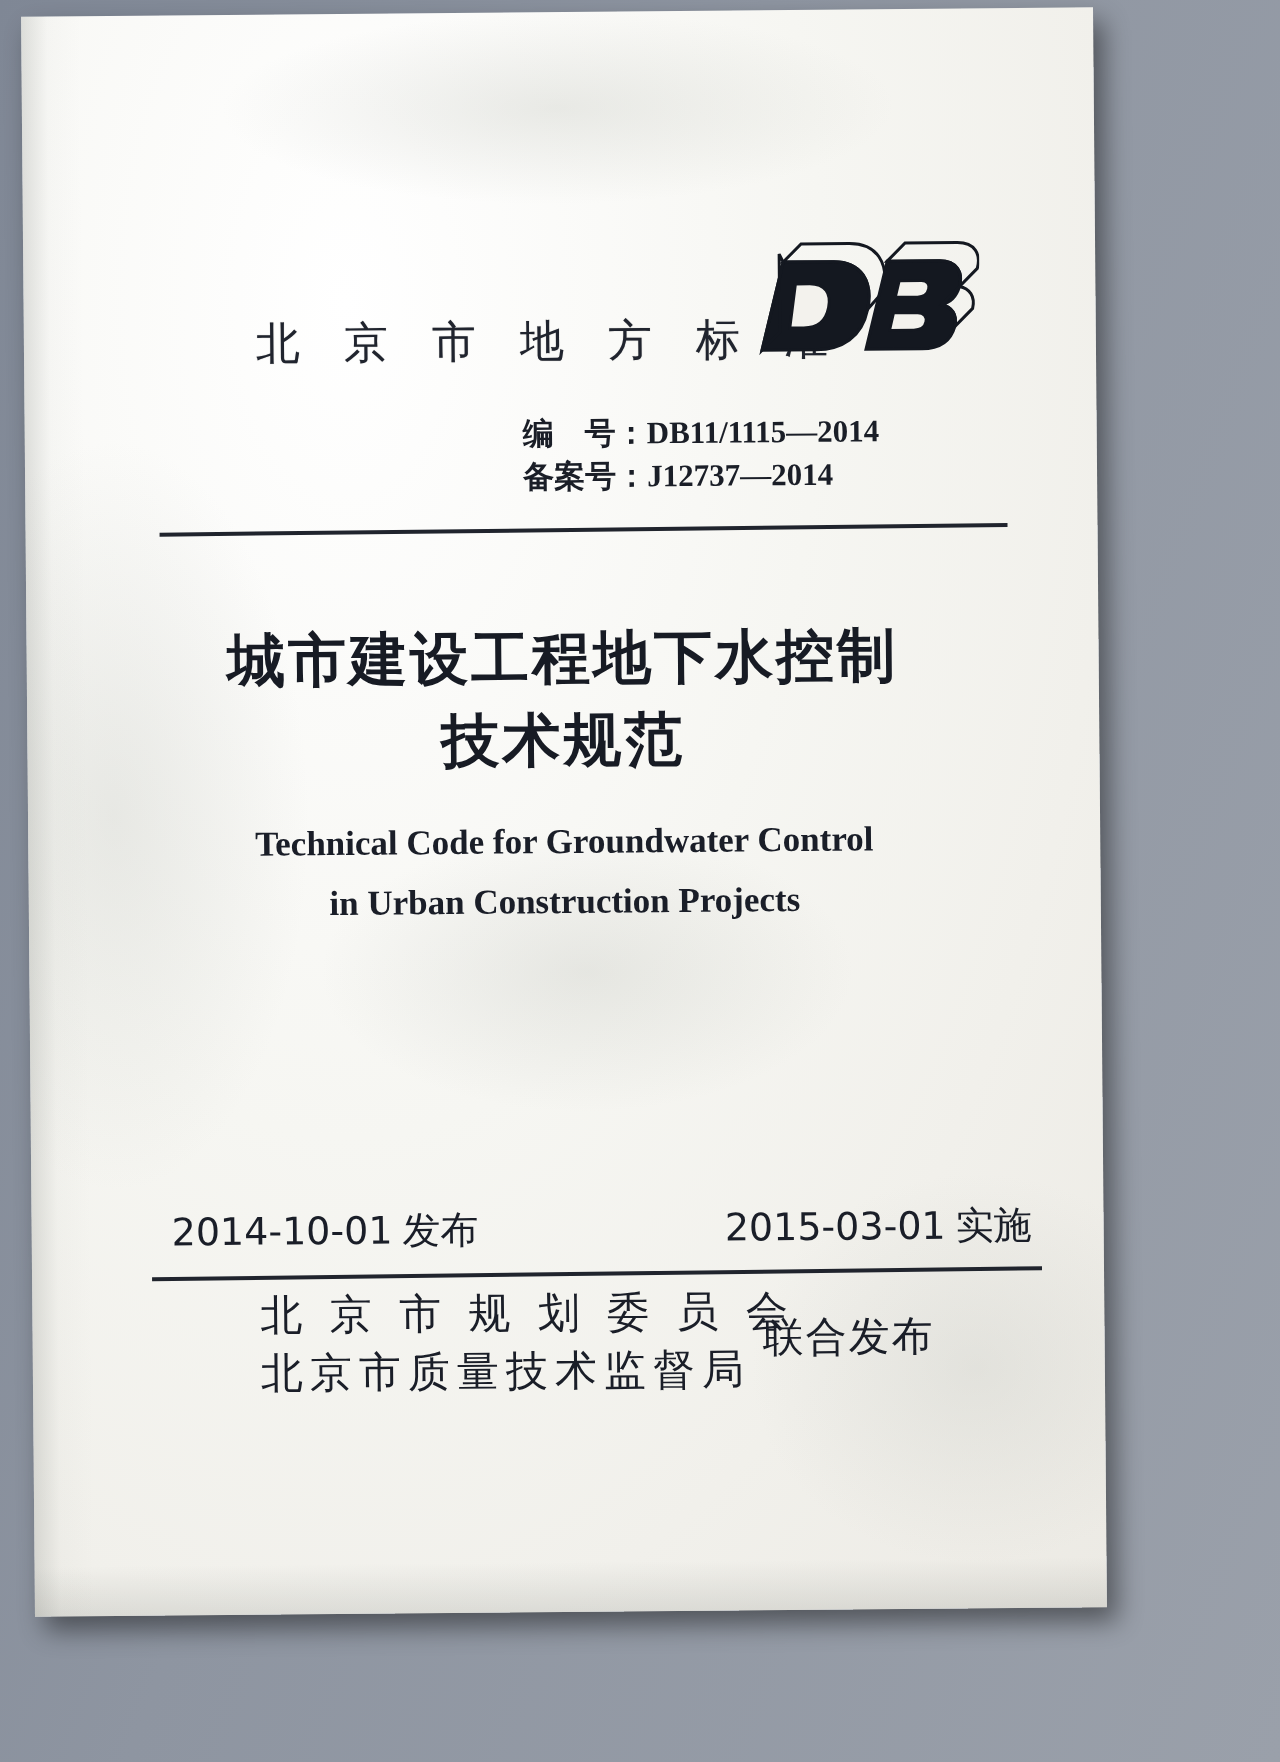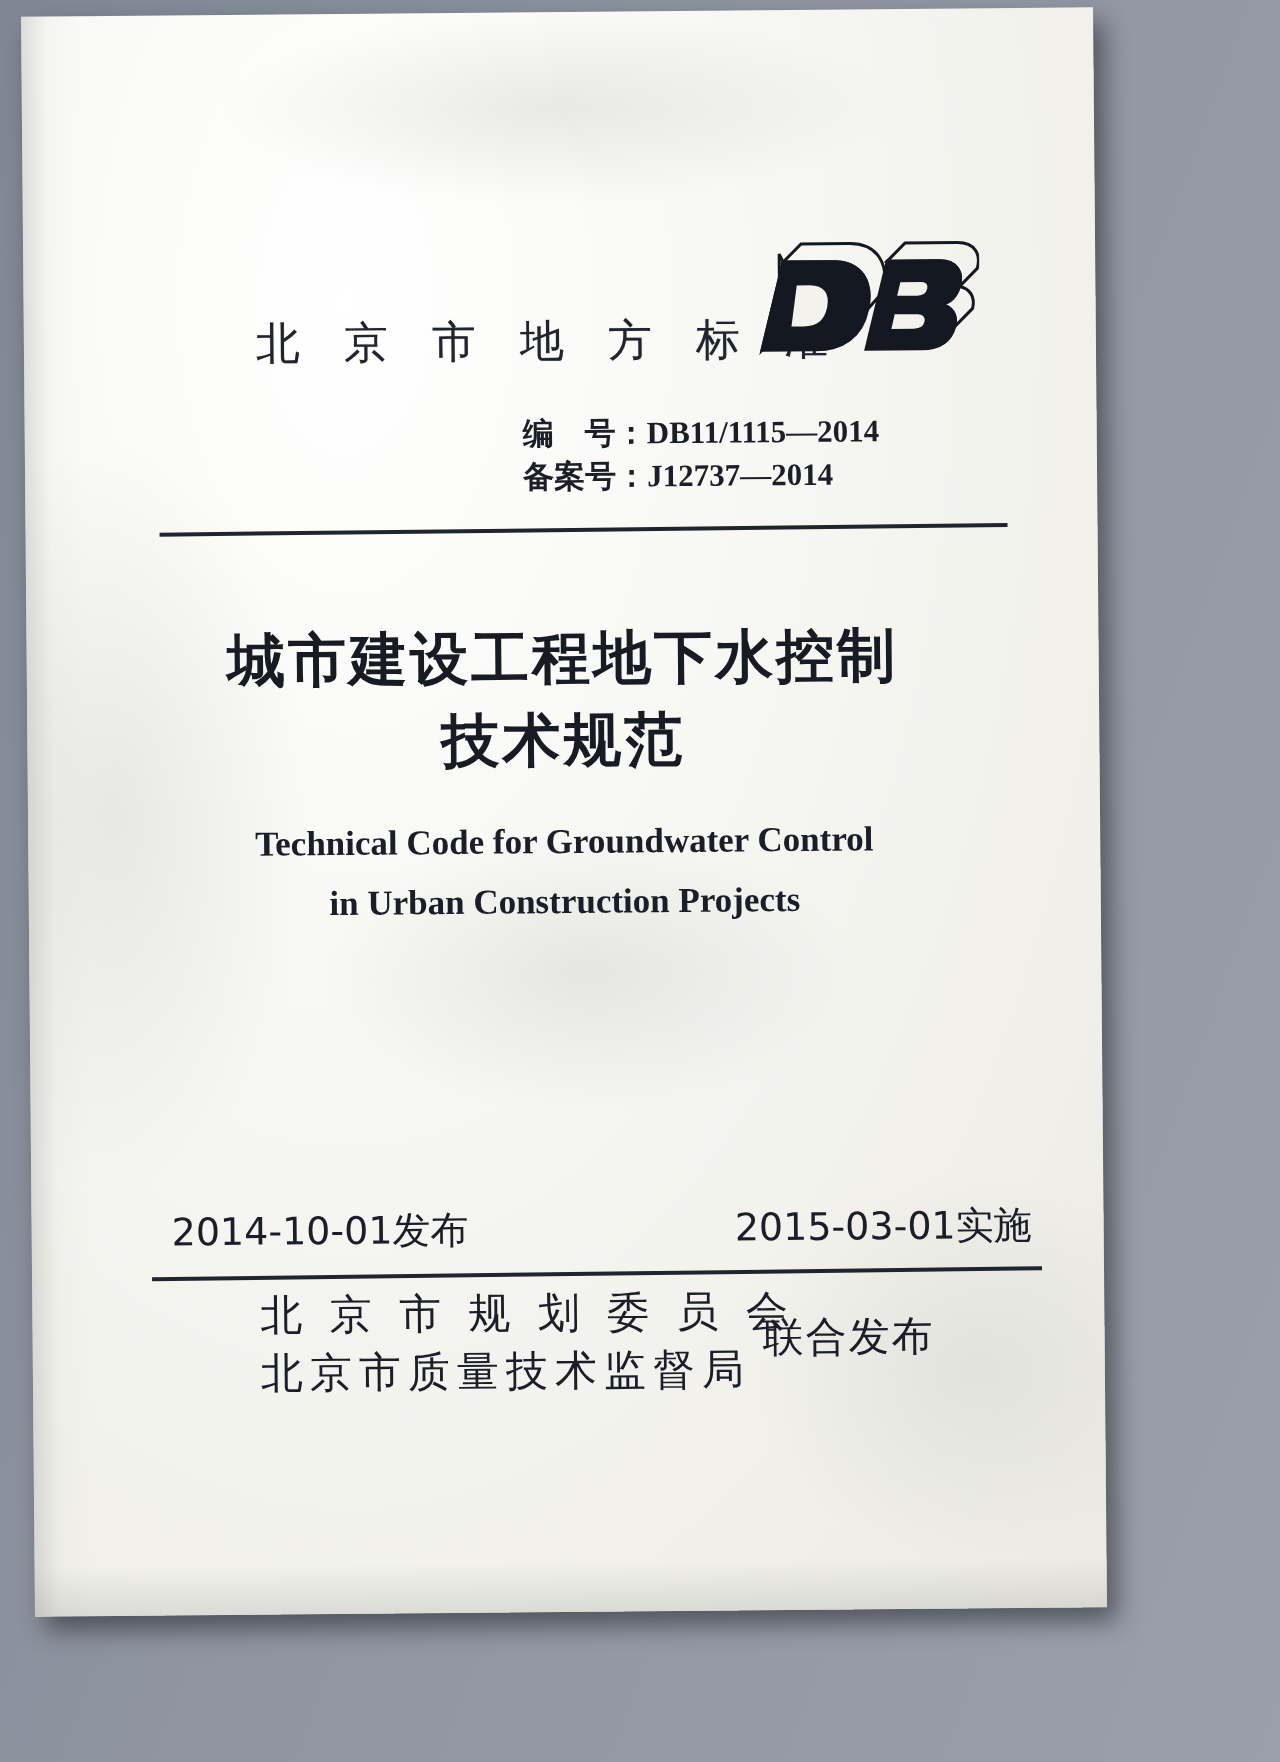--- a/index.html
+++ b/index.html
@@ -151,21 +151,21 @@
   }
   .date-right {
     position: absolute;
     right: 72px;
     top: 1192px;
     font-size: 38px;
     font-family: "DejaVu Sans", "Liberation Sans", sans-serif;
     font-weight: 500;
     color: #1a1e28;
   }
-  .date-left .cn, .date-right .cn { }
+  .date-left .cn, .date-right .cn { margin-left: 10px; }
 
   .rule2 {
     position: absolute;
     left: 120px;
     top: 1260px;
     width: 890px;
     height: 4px;
     background: #20242d;
     transform: rotate(-0.2deg);
   }

